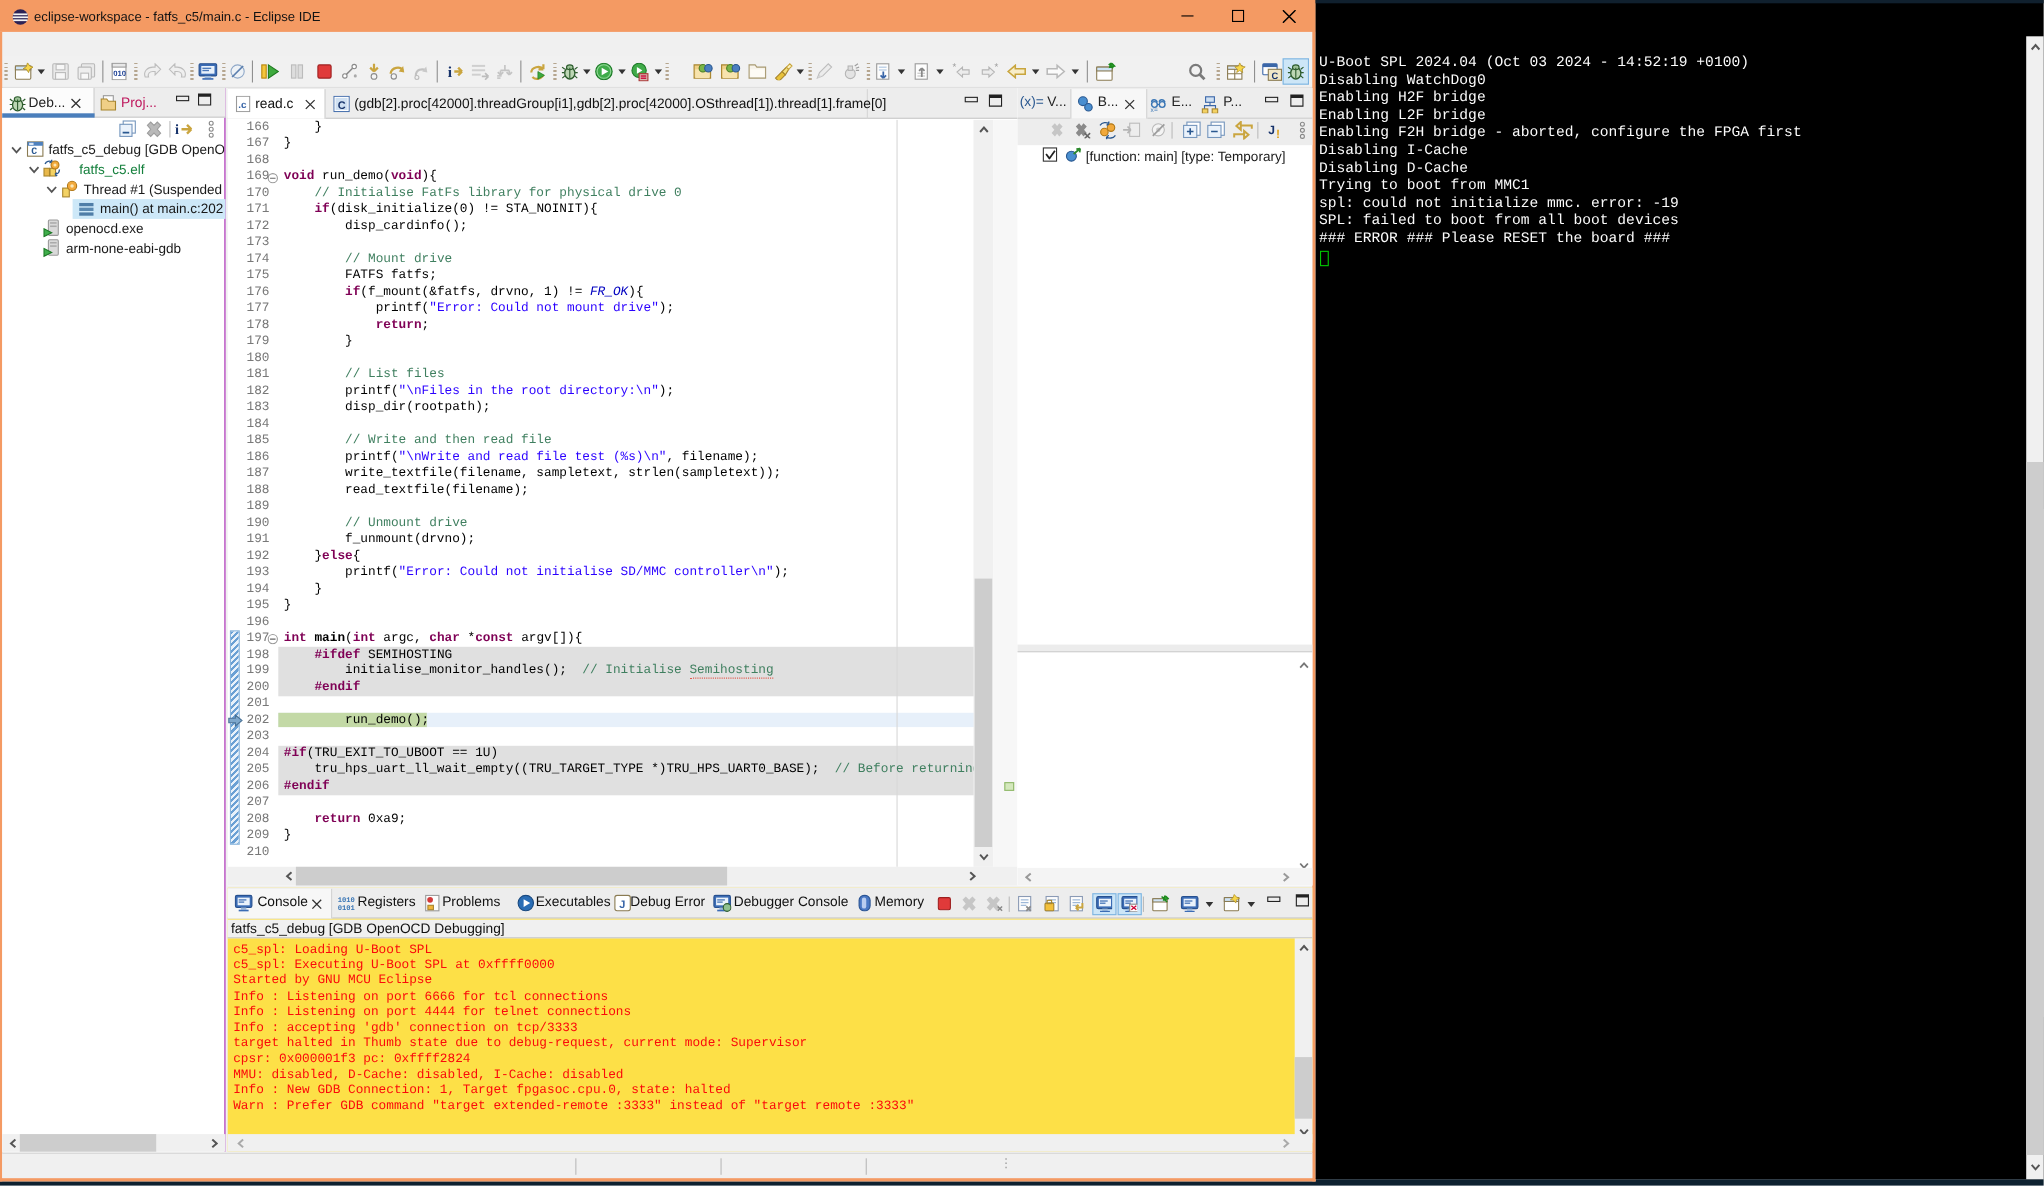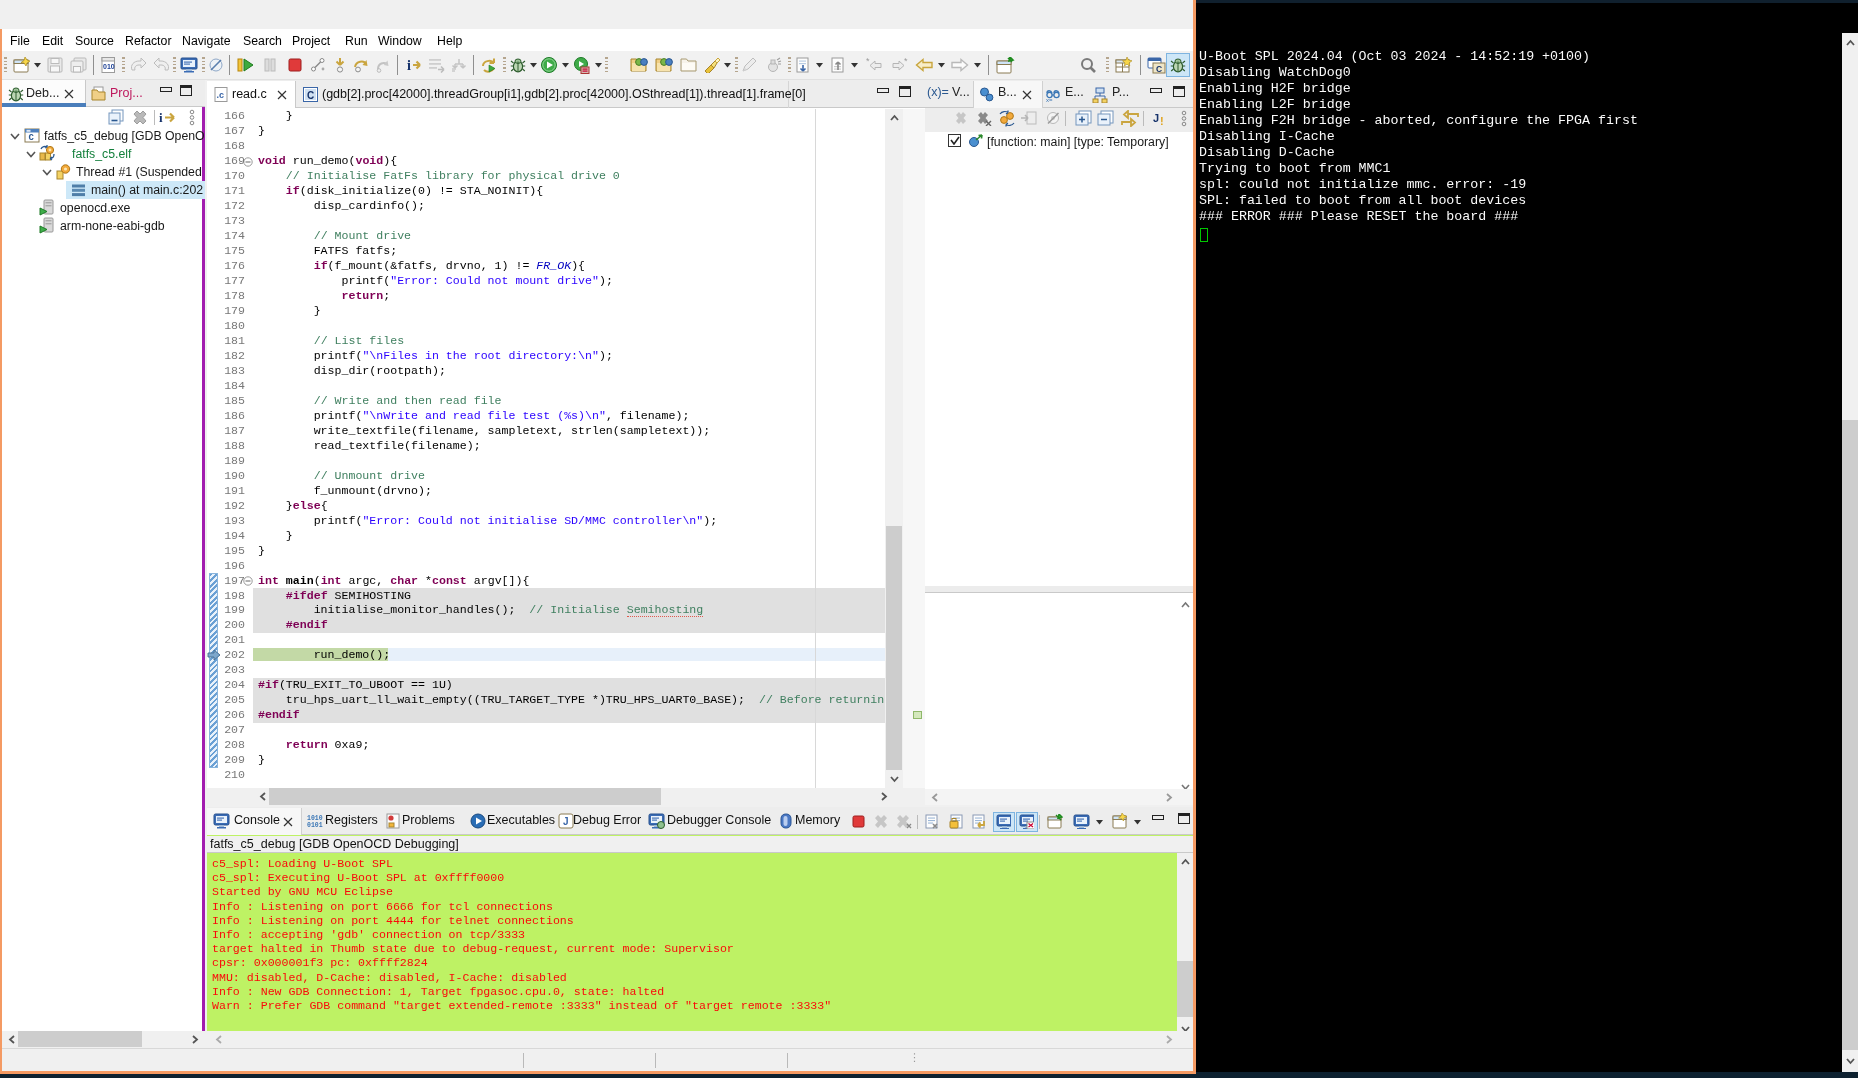--- a/index.html
+++ b/index.html
@@ -6,31 +6,33 @@
 .ab{position:absolute}
 .mono{font-family:"Liberation Mono",monospace}
 .k{color:#7f0055;font-weight:bold}
 .c{color:#3f7f5f}
 .s{color:#2a00ff}
 .e{color:#0000c0;font-style:italic}
 svg{display:block}
 </style></head><body>
 <div class="ab" style="left:0;top:1072px;width:1858px;height:6px;background:#0d2130"></div>
 <div class="ab" style="left:0;top:0;width:1196px;height:1074px;background:#f0f0f0">
-<div class="ab" style="left:0;top:29px;width:1196px;height:22px;background:#fff">
-<div class="ab" style="left:10px;top:5px;font-size:12.3px;color:#000">File</div>
-<div class="ab" style="left:42px;top:5px;font-size:12.3px;color:#000">Edit</div>
-<div class="ab" style="left:75px;top:5px;font-size:12.3px;color:#000">Source</div>
-<div class="ab" style="left:125px;top:5px;font-size:12.3px;color:#000">Refactor</div>
-<div class="ab" style="left:182px;top:5px;font-size:12.3px;color:#000">Navigate</div>
-<div class="ab" style="left:243px;top:5px;font-size:12.3px;color:#000">Search</div>
-<div class="ab" style="left:292px;top:5px;font-size:12.3px;color:#000">Project</div>
-<div class="ab" style="left:345px;top:5px;font-size:12.3px;color:#000">Run</div>
-<div class="ab" style="left:378px;top:5px;font-size:12.3px;color:#000">Window</div>
-<div class="ab" style="left:437px;top:5px;font-size:12.3px;color:#000">Help</div>
+<div class="ab" style="left:0;top:0;width:1196px;height:29px;background:#f49a63">
+<svg class="ab" style="left:11px;top:8px" width="15" height="15" viewBox="0 0 15 15">
+        <circle cx="7.5" cy="7.5" r="7" fill="#2c2255"></circle>
+        <rect x="1" y="4.2" width="13" height="1.6" fill="#f2f2f2"></rect>
+        <rect x="0.4" y="6.9" width="14.2" height="1.6" fill="#f2f2f2"></rect>
+        <rect x="1" y="9.6" width="13" height="1.6" fill="#f2f2f2"></rect>
+      </svg>
+<div class="ab" style="left:31px;top:8px;font-size:11.9px;color:#131313">eclipse-workspace - fatfs_c5/main.c - Eclipse IDE</div>
+<div class="ab" style="left:1074px;top:14px;width:11px;height:1.4px;background:#000"></div>
+<div class="ab" style="left:1120px;top:9px;width:11px;height:11px;border:1.4px solid #000"></div>
+<svg class="ab" style="left:1166px;top:9px" width="12" height="12" viewBox="0 0 12 12">
+        <path d="M0 0 L12 12 M12 0 L0 12" stroke="#000" stroke-width="1.3"></path>
+      </svg>
 </div>
 <div class="ab" style="left:0;top:51px;width:1196px;height:29px;background:#f1f1f1"></div>
 <div class="ab" style="left:4px;top:57px;width:3px;height:16px;background:repeating-linear-gradient(#b5a58e 0 1.5px,#f1f1f1 1.5px 3.5px)"></div>
     <svg class="ab" style="left:13px;top:57px" width="18" height="16" viewBox="0 0 18 16">
       <rect x="1" y="3" width="14" height="12" rx="1" fill="#fff" stroke="#8a7b52"></rect>
       <rect x="1" y="3" width="14" height="3.5" fill="#cfe4f7" stroke="#8a7b52"></rect>
       <path d="M12 0 L14 3 L17 4 L14 6 L13 9 L11 6 L8 5.5 L11 3.5 Z" fill="#f7d64a" stroke="#a98a1e" stroke-width="0.7"></path>
     </svg>
     <svg class="ab" style="left:34px;top:63px" width="7" height="5" viewBox="0 0 7 5">
       <path d="M0 0 L7 0 L3.5 4.5 Z" fill="#333"></path>
@@ -256,21 +258,21 @@
     <svg class="ab" style="left:1170px;top:57px" width="16" height="16" viewBox="0 0 16 16">
       <ellipse cx="8" cy="9.5" rx="4.6" ry="5.3" fill="#bcd6b4" stroke="#2d5c2d" stroke-width="1.2"></ellipse>
       <ellipse cx="8" cy="4.2" rx="3" ry="2.2" fill="#9fc39a" stroke="#2d5c2d"></ellipse>
       <line x1="8" y1="4.5" x2="8" y2="14" stroke="#2d5c2d"></line>
       <path d="M3.5 6 L1 4 M3.2 9 L0.8 9 M3.5 12 L1.2 14 M12.5 6 L15 4 M12.8 9 L15.2 9 M12.5 12 L14.8 14" stroke="#2d5c2d" stroke-width="1.1"></path>
     </svg>
 <div class="ab" style="left:0;top:79px;width:1196px;height:1px;background:#e0e0e0"></div>
 <div class="ab" style="left:0;top:29px;width:2px;height:1045px;background:#f49a63"></div>
 <div class="ab" style="left:1193px;top:0;width:3px;height:1074px;background:#f49a63"></div>
 <div class="ab" style="left:0;top:1071px;width:1196px;height:3px;background:#f49a63"></div>
-<div class="ab" style="left:2px;top:80px;width:203px;height:967px;background:#fff;border-right:3px solid #a21caf">
+<div class="ab" style="left:2px;top:80px;width:203px;height:967px;background:#fff;border-right:1px solid #a21caf">
 <div class="ab" style="left:0;top:0;width:203px;height:27px;background:#ededed;border-bottom:1px solid #c9c9c9"></div>
 <div class="ab" style="left:0;top:0;width:84px;height:27px;background:#fcfcfc;border-right:1px solid #c9c9c9"></div>
 <div class="ab" style="left:0;top:23px;width:84px;height:4px;background:#4a7ebb"></div>
 <svg class="ab" style="left:6px;top:6px" width="16" height="16" viewBox="0 0 16 16">
         <ellipse cx="8" cy="9.5" rx="4.6" ry="5.3" fill="#bcd6b4" stroke="#2d5c2d" stroke-width="1.2"></ellipse>
         <ellipse cx="8" cy="4.2" rx="3" ry="2.2" fill="#9fc39a" stroke="#2d5c2d"></ellipse>
         <line x1="8" y1="4.5" x2="8" y2="14" stroke="#2d5c2d"></line>
         <path d="M3.5 6 L1 4 M3.2 9 L0.8 9 M3.5 12 L1.2 14 M12.5 6 L15 4 M12.8 9 L15.2 9 M12.5 12 L14.8 14" stroke="#2d5c2d" stroke-width="1.1"></path>
       </svg>
 <div class="ab" style="left:24px;top:6px;font-size:12.5px;color:#222">Deb...</div>
@@ -522,21 +524,21 @@
       </div>
 <div class="ab" style="left:0;top:709px;width:268px;height:16px;background:#f4f4f4">
         <svg class="ab" style="left:6px;top:4px" width="8" height="9" viewBox="0 0 8 9">
           <path d="M6 1 L2 4.5 L6 8" stroke="#999" stroke-width="1.8" fill="none"></path>
         </svg>
         <svg class="ab" style="left:240px;top:4px" width="8" height="9" viewBox="0 0 8 9">
           <path d="M2 1 L6 4.5 L2 8" stroke="#999" stroke-width="1.8" fill="none"></path>
         </svg>
       </div>
 </div>
-<div class="ab" style="left:207px;top:807px;width:986px;height:240px;background:#bef264">
+<div class="ab" style="left:207px;top:807px;width:986px;height:240px;background:#fde047">
 <div class="ab" style="left:0;top:0;width:986px;height:28px;background:#ededed;border-bottom:1px solid #c9c9c9"></div>
 <div class="ab" style="left:0;top:1px;width:95px;height:27px;background:#f7f7f7;border-right:1px solid #d0d0d0"></div>
 <svg class="ab" style="left:6px;top:6px" width="17" height="16" viewBox="0 0 17 16">
         <rect x="1" y="1" width="15" height="11" rx="1.5" fill="#3b6cb5" stroke="#27508f"></rect>
         <rect x="3" y="3" width="11" height="7" fill="#eaf2fb"></rect>
         <rect x="4" y="4.5" width="7" height="1.2" fill="#4a77b8"></rect>
         <rect x="4" y="6.5" width="5" height="1.2" fill="#4a77b8"></rect>
         <rect x="6" y="12" width="5" height="2" fill="#9db8d8"></rect>
         <rect x="4" y="14" width="9" height="1.5" fill="#3b6cb5"></rect>
       </svg>

